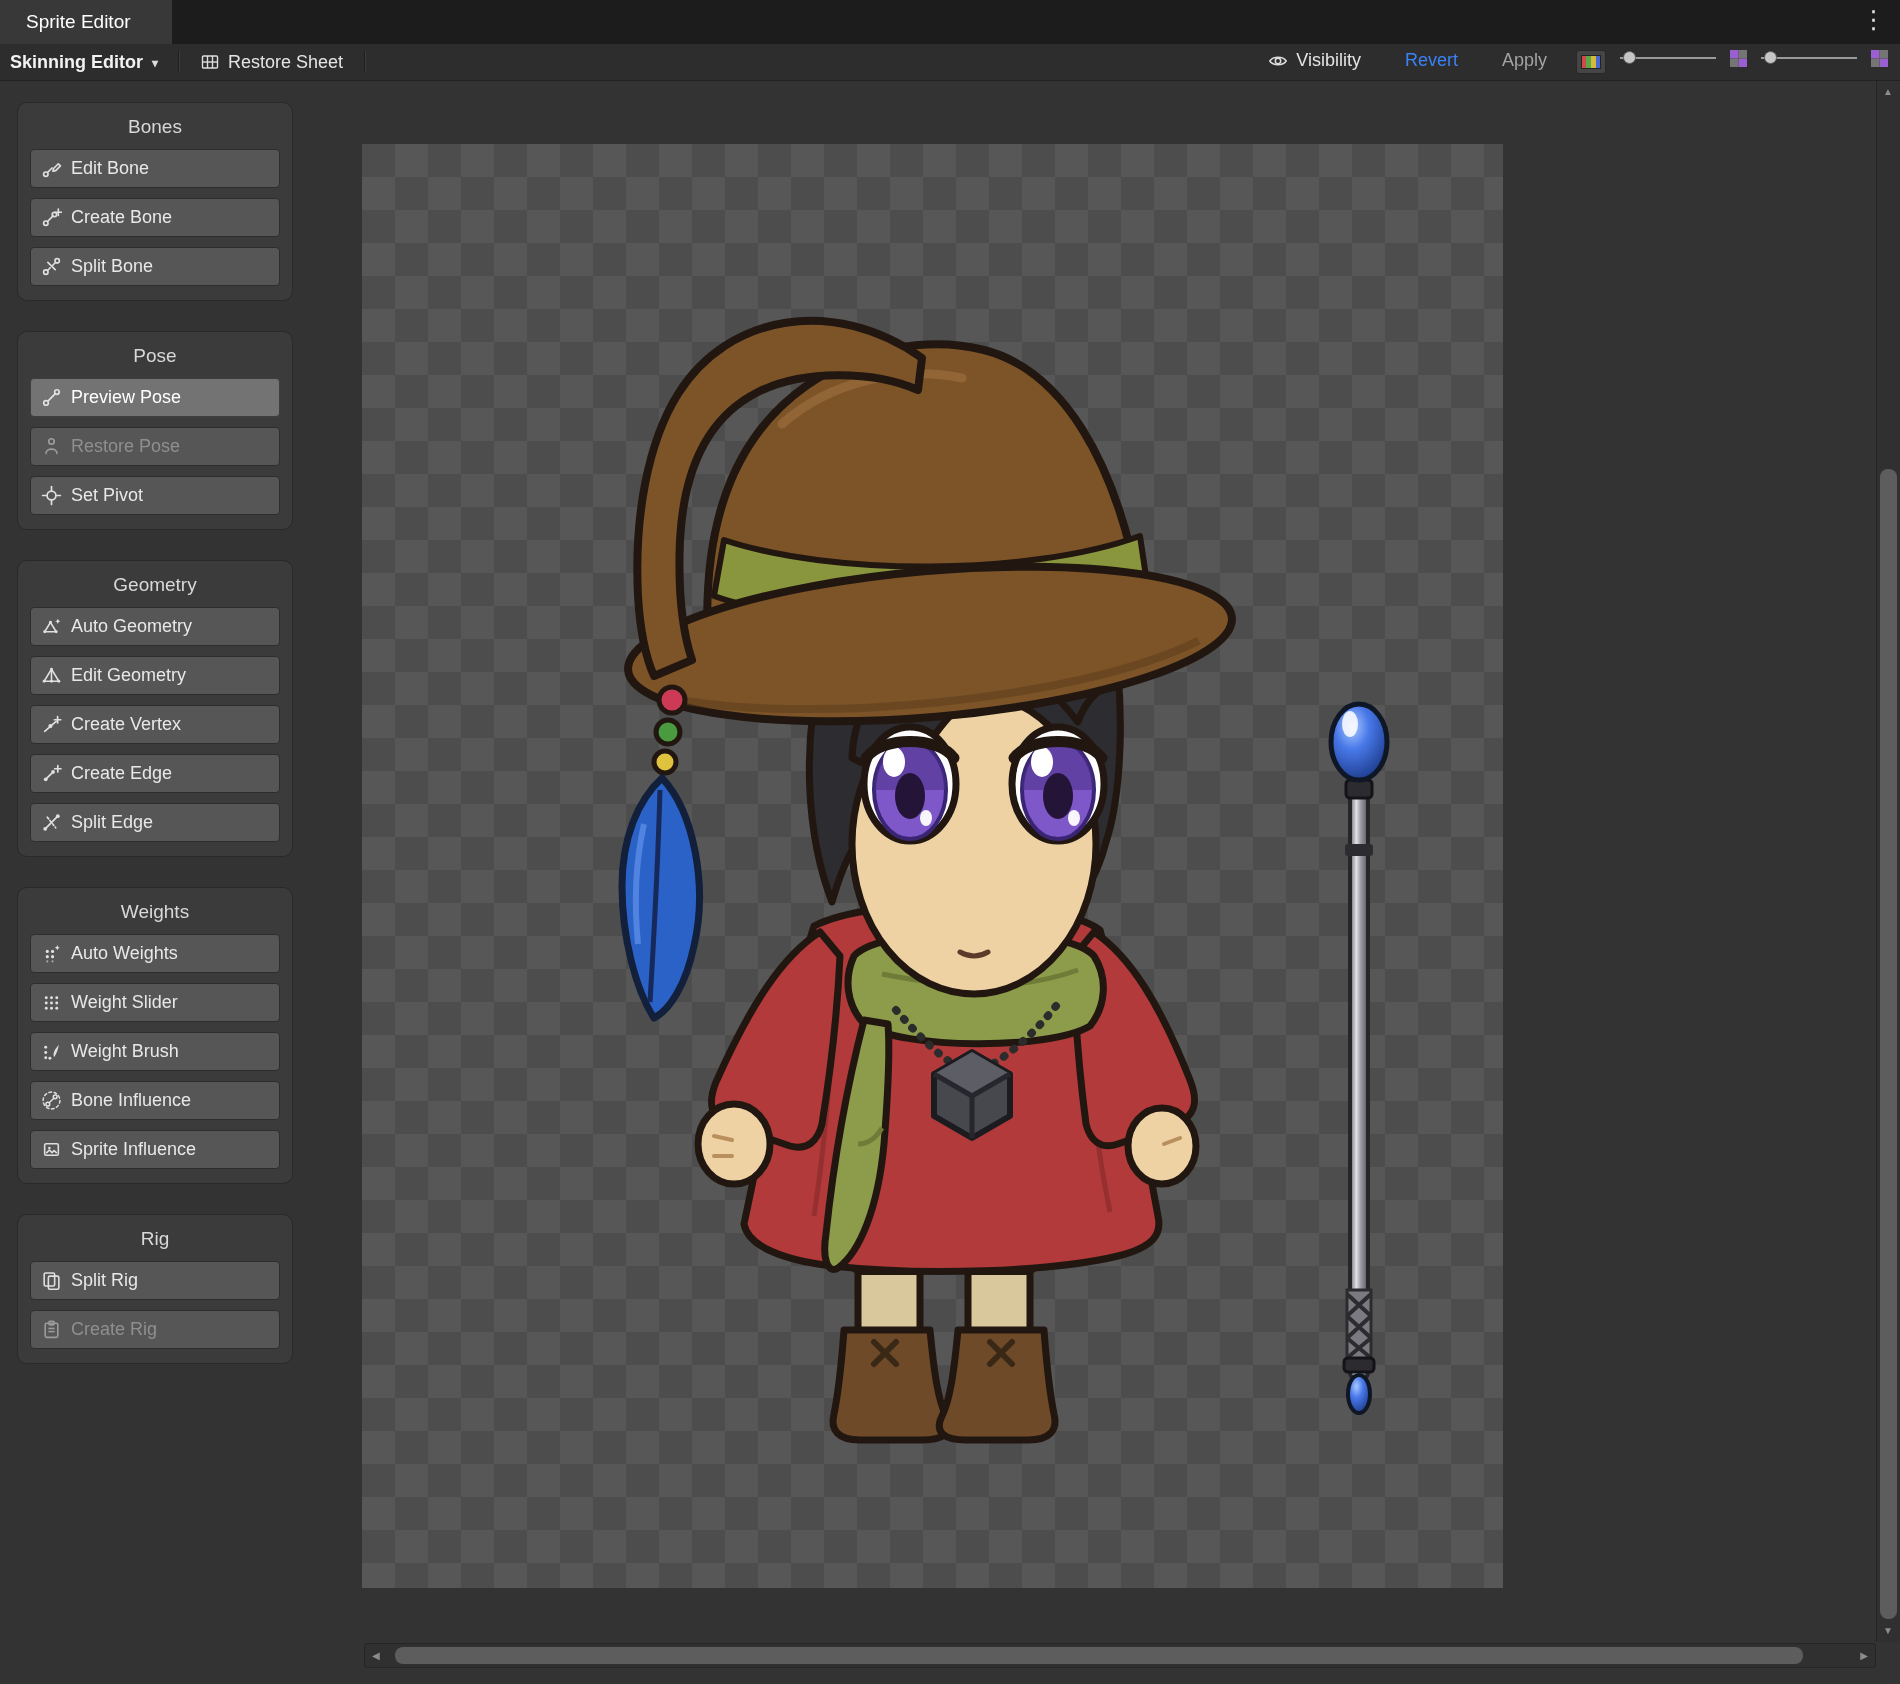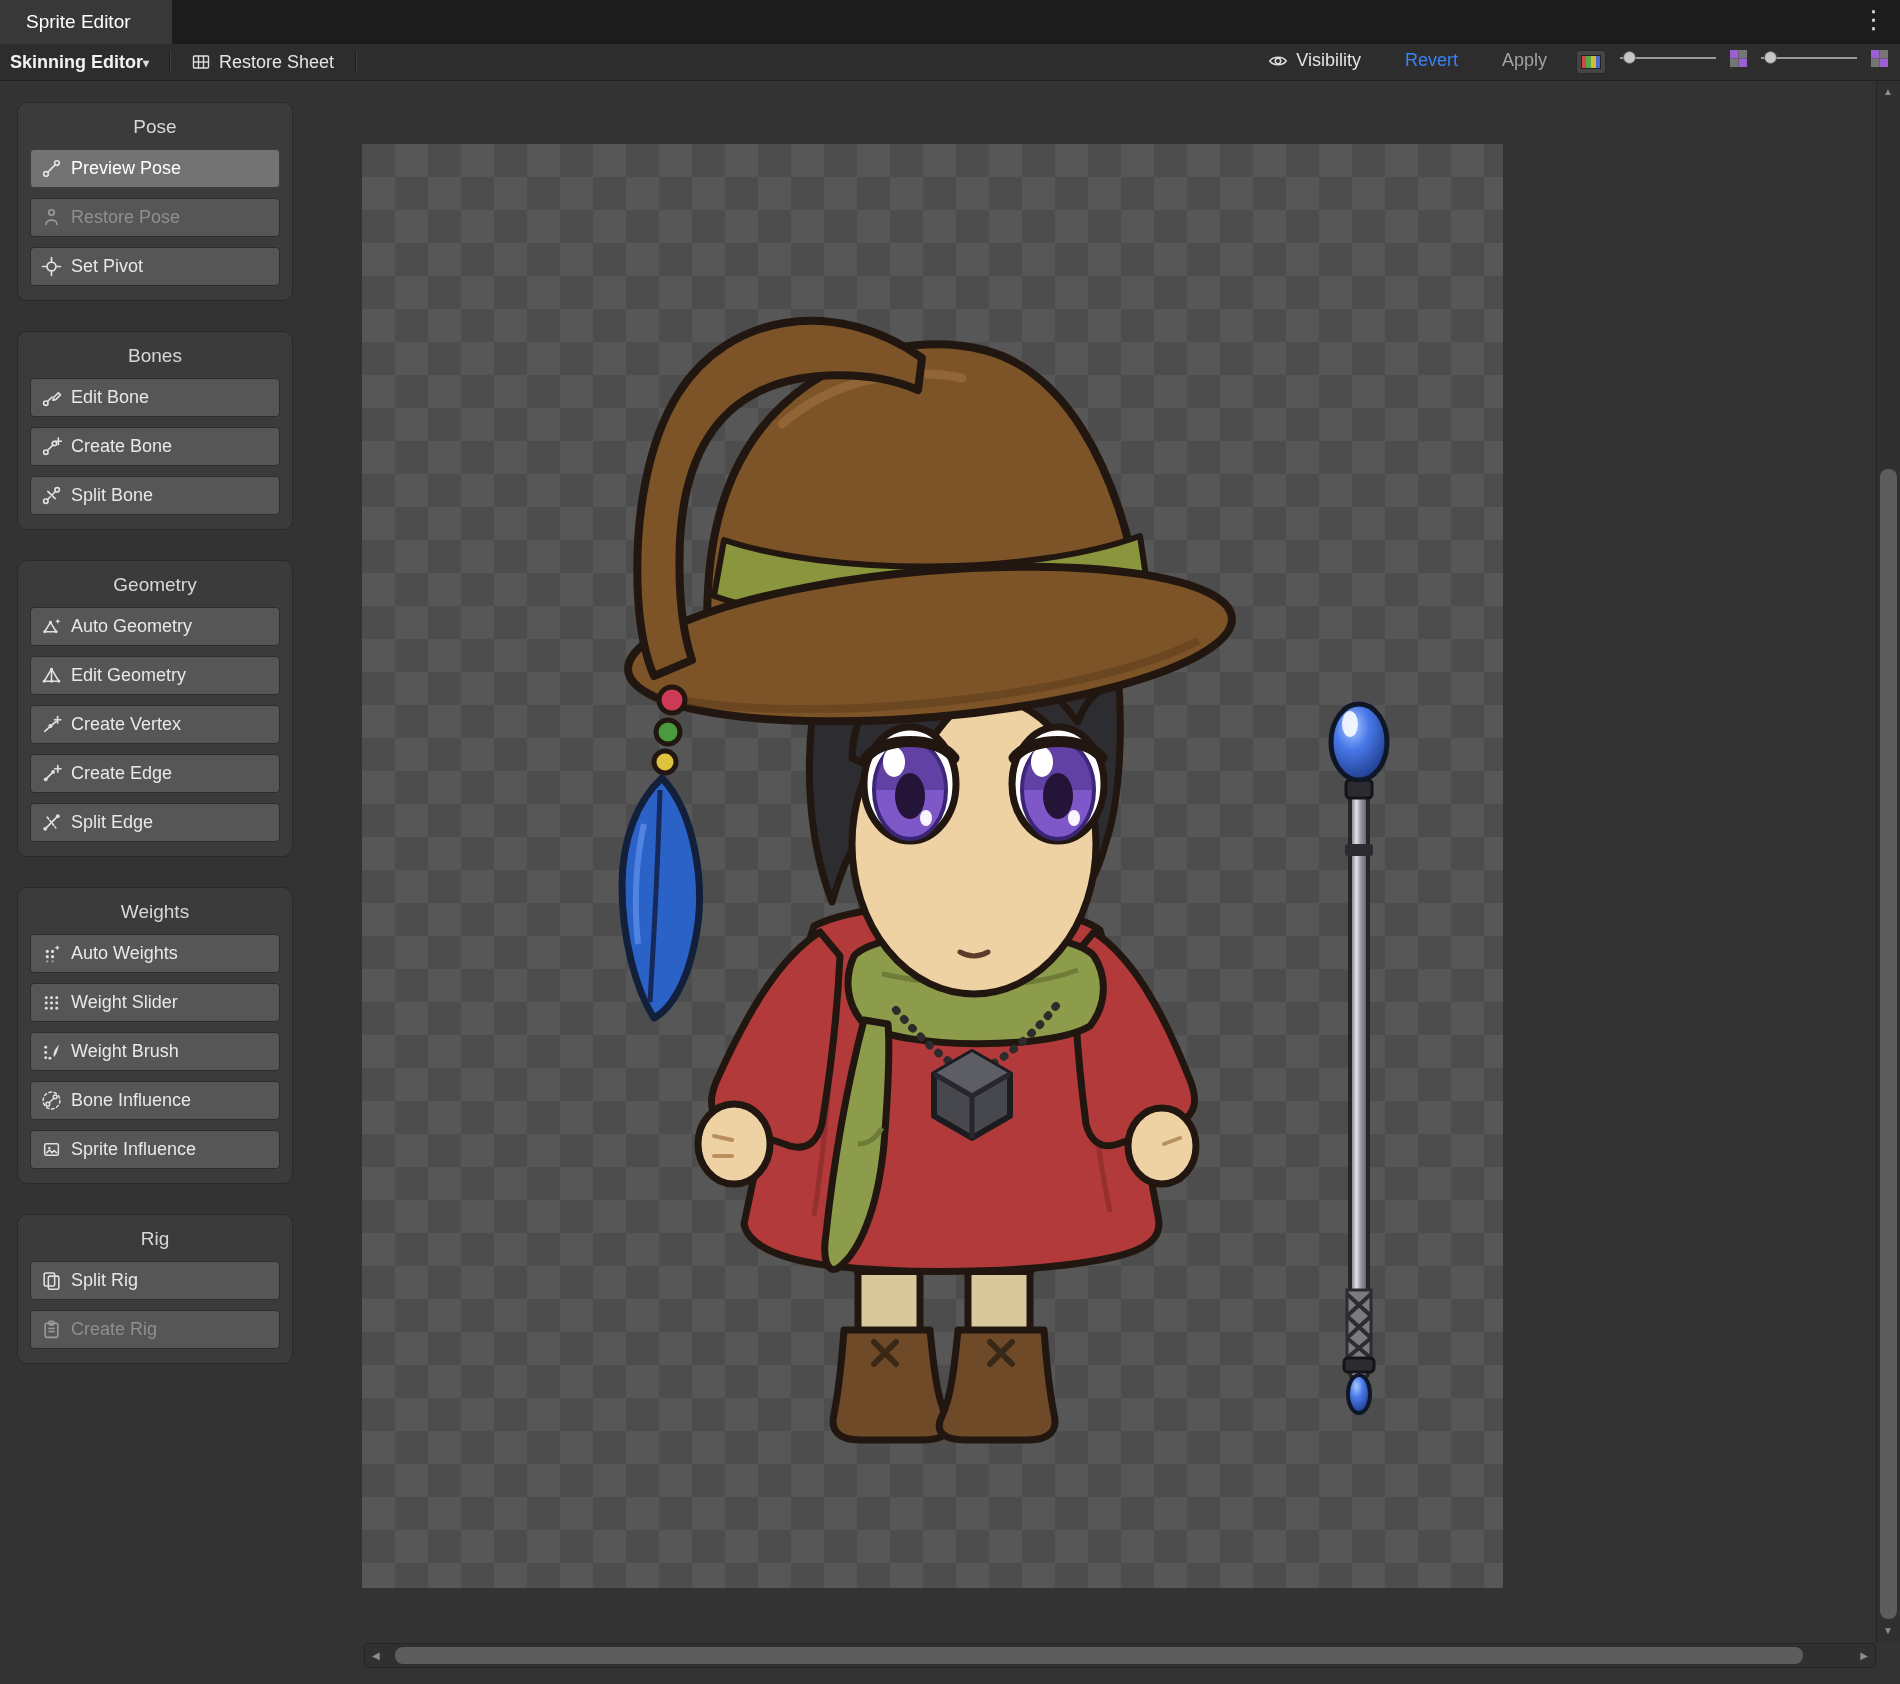--- a/index.html
+++ b/index.html
@@ -9,21 +9,21 @@
 
 
 .tabstrip{position:absolute;top:0;left:0;right:0;height:44px;background:#1c1c1c;display:flex}
 .tab{height:44px;min-width:172px;background:#383838;color:#ffffff;display:flex;align-items:center;
      padding:8px 26px;font-size:19px}
 .kebab{position:absolute;top:7px;right:14px;font-size:25px;color:#dedede;line-height:1}
 
 
 .toolbar{position:absolute;top:44px;left:0;right:0;height:37px;background:#2d2d2d;
          border-bottom:1px solid #222;display:flex;align-items:center;font-size:18px}
-.tb-dropdown{display:flex;align-items:center;padding:0 14px 0 10px;height:100%;
+.tb-dropdown{display:flex;align-items:center;gap:9px;padding:0 14px 0 10px;height:100%;
              font-weight:700;color:#f2f2f2}
 .caret{font-size:12px;color:#dcdcdc;transform:translateY(1px)}
 .tb-sep{width:1px;height:22px;background:#1f1f1f;box-shadow:1px 0 0 #3c3c3c;margin:0 6px;flex:none}
 .tb-btn{display:flex;align-items:center;gap:8px;padding:0 15px;height:100%;color:#e4e4e4}
 .tb-btn.dim{color:#3b82f6}
 .tb-btn.dim2{color:#a3a3a3}
 .tb-right{margin-left:auto;display:flex;align-items:flex-start;gap:14px;padding-right:12px}
 .tb-icon{width:20px;height:20px;color:#dedede;flex:none}
 .tb-iconbtn{width:30px;height:24px;background:#454545;border:1px solid #282828;border-radius:3px;
             display:flex;align-items:center;justify-content:center;flex:none}
@@ -309,63 +309,63 @@
       </div>
       <svg class="chk">
           <use href="#transparency-icon"></use>
         </svg>
     </div>
   </div>
 
   <div class="sidebar">
 
     <div class="panel">
+      <div class="panel-title">Bones</div>
+      <div class="panel-buttons">
+        <div class="panel-btn">
+          <svg class="btn-icon">
+              <use href="#edit-bone-icon"></use>
+            </svg>
+          <span>Edit Bone</span>
+        </div>
+        <div class="panel-btn">
+          <svg class="btn-icon">
+              <use href="#create-bone-icon"></use>
+            </svg>
+          <span>Create Bone</span>
+        </div>
+        <div class="panel-btn">
+          <svg class="btn-icon">
+              <use href="#split-bone-icon"></use>
+            </svg>
+          <span>Split Bone</span>
+        </div>
+      </div>
+    </div>
+
+    <div class="panel">
       <div class="panel-title">Pose</div>
       <div class="panel-buttons">
         <div class="panel-btn selected">
           <svg class="btn-icon">
               <use href="#bone-icon"></use>
             </svg>
           <span>Preview Pose</span>
         </div>
         <div class="panel-btn disabled">
           <svg class="btn-icon">
               <use href="#person-icon"></use>
             </svg>
           <span>Restore Pose</span>
         </div>
         <div class="panel-btn">
           <svg class="btn-icon">
               <use href="#pivot-icon"></use>
             </svg>
           <span>Set Pivot</span>
-        </div>
-      </div>
-    </div>
-
-    <div class="panel">
-      <div class="panel-title">Bones</div>
-      <div class="panel-buttons">
-        <div class="panel-btn">
-          <svg class="btn-icon">
-              <use href="#edit-bone-icon"></use>
-            </svg>
-          <span>Edit Bone</span>
-        </div>
-        <div class="panel-btn">
-          <svg class="btn-icon">
-              <use href="#create-bone-icon"></use>
-            </svg>
-          <span>Create Bone</span>
-        </div>
-        <div class="panel-btn">
-          <svg class="btn-icon">
-              <use href="#split-bone-icon"></use>
-            </svg>
-          <span>Split Bone</span>
         </div>
       </div>
     </div>
 
     <div class="panel">
       <div class="panel-title">Geometry</div>
       <div class="panel-buttons">
         <div class="panel-btn">
           <svg class="btn-icon">
               <use href="#auto-geometry-icon"></use>

